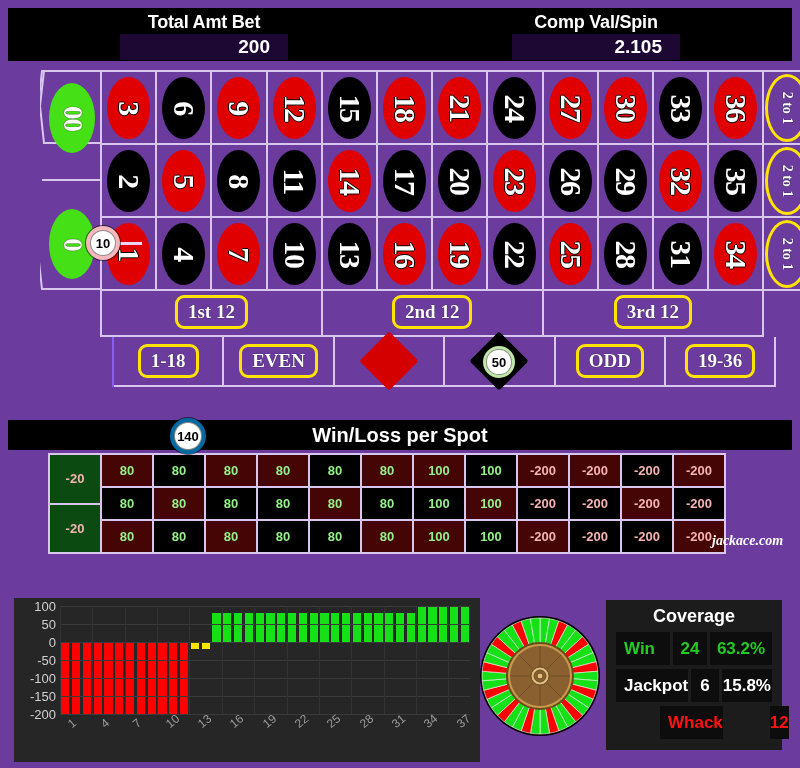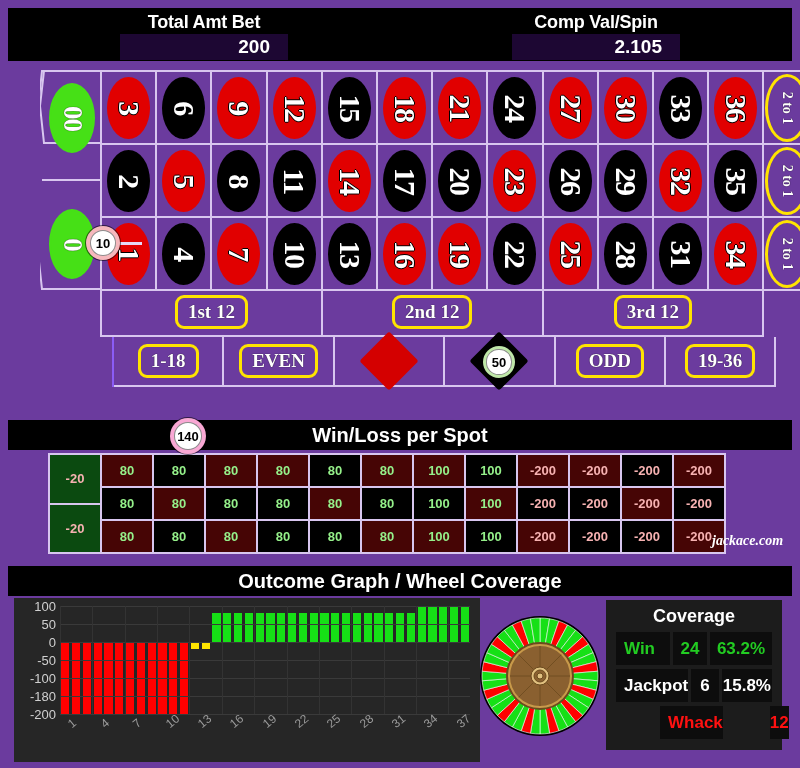--- a/index.html
+++ b/index.html
@@ -104,21 +104,21 @@
     box-shadow:0 0 0 1px rgba(0,0,0,.55);
     z-index:20;
   }
   .chip .inner{
     width:72%;height:72%;border-radius:50%;background:#fff;
     display:flex;align-items:center;justify-content:center;
     border:1px solid rgba(0,0,0,.45);
   }
   .chip10{width:34px;height:34px;background:#f6b8bd;left:46px;top:156px;}
   .chip50{width:32px;height:32px;background:#bfe8a8;left:443px;top:276px;}
-  .chip140{width:36px;height:36px;background:#f9a8d4;left:130px;top:348px;}
+  .chip140{width:36px;height:36px;background:#0369a1;left:130px;top:348px;}
 
   .connector{position:absolute;height:3px;background:#e6d8f5;z-index:5;}
 
   
   .wlsec{position:absolute;left:0;top:420px;width:800px;height:140px;}
   .secbar{position:absolute;left:8px;top:0;width:784px;height:30px;background:#000;
     display:flex;align-items:center;justify-content:center;}
   .secbar span{color:#fff;font-size:20px;font-weight:bold;}
   .wlgrid{position:absolute;left:48px;top:33px;display:flex;
     border:2px solid #d8c6ef;background:#d8c6ef;gap:2px;}
@@ -531,23 +531,20 @@
             <div class="wlcell red negv">-200</div>
             <div class="wlcell black negv">-200</div>
             <div class="wlcell red negv">-200</div>
           </div>
         </div>
     </div>
     <div class="watermark">jackace.com</div>
   </div>
 
   <div class="ogsec">
-    <div class="ogbar">
-      <span>Outcome Graph / Wheel Coverage</span>
-    </div>
     <div class="ogbody">
       <div class="chartpane">
         <div class="plot">
           <div class="bars">
               <div class="barslot">
                 <div class="bar down" title="1: -200" style="top: 36px; height: 72px;"></div>
               </div>
               <div class="barslot">
                 <div class="bar down" title="2: -200" style="top: 36px; height: 72px;"></div>
               </div>
@@ -694,21 +691,21 @@
             <div class="xtick" style="left: 296.711px; top: 2px;">28</div>
             <div class="xtick" style="left: 329.079px; top: 2px;">31</div>
             <div class="xtick" style="left: 361.447px; top: 2px;">34</div>
             <div class="xtick" style="left: 393.816px; top: 2px;">37</div>
           </div>
       <div class="ylab" style="top: 2px; right: 424px;">100</div>
           <div class="ylab" style="top: 20px; right: 424px;">50</div>
           <div class="ylab" style="top: 38px; right: 424px;">0</div>
           <div class="ylab" style="top: 56px; right: 424px;">-50</div>
           <div class="ylab" style="top: 74px; right: 424px;">-100</div>
-          <div class="ylab" style="top: 92px; right: 424px;">-180</div>
+          <div class="ylab" style="top: 92px; right: 424px;">-150</div>
           <div class="ylab" style="top: 110px; right: 424px;">-200</div>
         </div>
       <div class="wheelpane">
         <svg width="126" height="160" viewBox="0 0 126 160">
           <g id="wheelg" transform="translate(60,78)">
               <circle r="60" fill="#000"></circle>
               <path d="M0,0 L3.5514757175273244e-15,-58 A58,58 0 0 1 9.54648623628257,-57.20895559735789 Z" fill="#16e016" stroke="#ffffff" stroke-width="0.6"></path>
               <path d="M0,0 L9.54648623628257,-57.20895559735789 A58,58 0 0 1 18.832569213871647,-54.85740001863681 Z" fill="#16e016" stroke="#ffffff" stroke-width="0.6"></path>
               <path d="M0,0 L18.832569213871647,-54.85740001863681 A58,58 0 0 1 27.60494879615027,-51.00947756997636 Z" fill="#ff0000" stroke="#ffffff" stroke-width="0.6"></path>
               <path d="M0,0 L27.60494879615027,-51.00947756997636 A58,58 0 0 1 35.624337336000735,-45.77014954499083 Z" fill="#16e016" stroke="#ffffff" stroke-width="0.6"></path>

